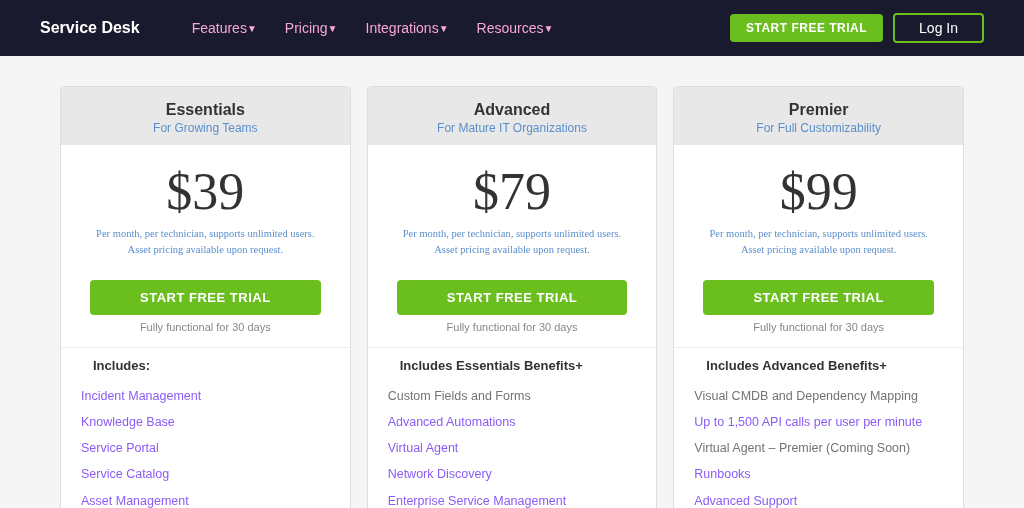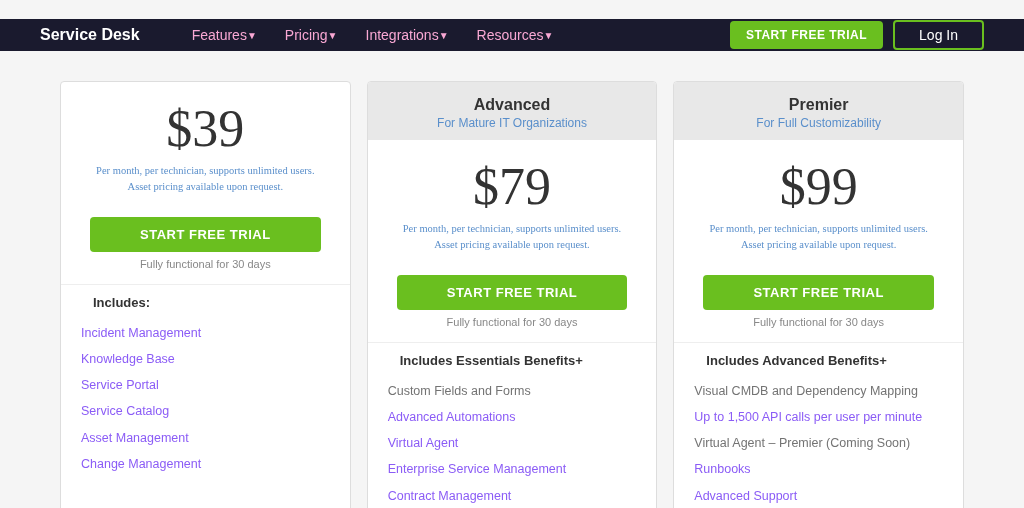--- a/index.html
+++ b/index.html
@@ -4,23 +4,22 @@
   <style>
     * { box-sizing: border-box; margin: 0; padding: 0; }
     body { font-family: -apple-system, BlinkMacSystemFont, 'Segoe UI', Arial, sans-serif; background: #f5f5f5; }
 
     
     nav {
       background: #1a1a2e;
       display: flex;
       align-items: center;
       padding: 0 40px;
-      height: 32px;
+      height: 56px;
       gap: 0;
-      margin-top: 19px;
     }
     .nav-brand {
       color: #fff;
       font-weight: 700;
       font-size: 16px;
       margin-right: 40px;
       white-space: nowrap;
     }
     .nav-links {
       display: flex;
@@ -188,20 +187,24 @@
   <div class="nav-right">
     <button class="btn-trial-nav">START FREE TRIAL</button>
     <button class="btn-login">Log In</button>
   </div>
 </nav>
 
 <div class="main">
   <div class="pricing-grid" id="pricing-grid">
 
   <div class="plan-card">
+    <div class="plan-header">
+      <div class="plan-name">Essentials</div>
+      <div class="plan-subtitle">For Growing Teams</div>
+    </div>
     <div class="plan-price-section">
       <div class="plan-price">$39</div>
       <div class="plan-price-desc"><span>Per month, per technician, supports unlimited users.</span><br><span>Asset pricing available upon request.</span></div>
     </div>
     <button class="btn-trial-card">START FREE TRIAL</button>
     <div class="trial-note">Fully functional for 30 days</div>
     <div class="plan-features">
       <div class="features-title">Includes:</div>
       <div class="feature-item">Incident Management</div>
           <div class="feature-item">Knowledge Base</div>
@@ -220,20 +223,21 @@
       <div class="plan-price">$79</div>
       <div class="plan-price-desc"><span>Per month, per technician, supports unlimited users.</span><br><span>Asset pricing available upon request.</span></div>
     </div>
     <button class="btn-trial-card">START FREE TRIAL</button>
     <div class="trial-note">Fully functional for 30 days</div>
     <div class="plan-features">
       <div class="features-title">Includes Essentials Benefits+</div>
       <div class="feature-item link-style">Custom Fields and Forms</div>
           <div class="feature-item">Advanced Automations</div>
           <div class="feature-item">Virtual Agent</div>
+          <div class="feature-item">Network Discovery</div>
           <div class="feature-item">Enterprise Service Management</div>
           <div class="feature-item">Contract Management</div>
     </div>
   </div>
       <div class="plan-card">
     <div class="plan-header">
       <div class="plan-name">Premier</div>
       <div class="plan-subtitle">For Full Customizability</div>
     </div>
     <div class="plan-price-section">

